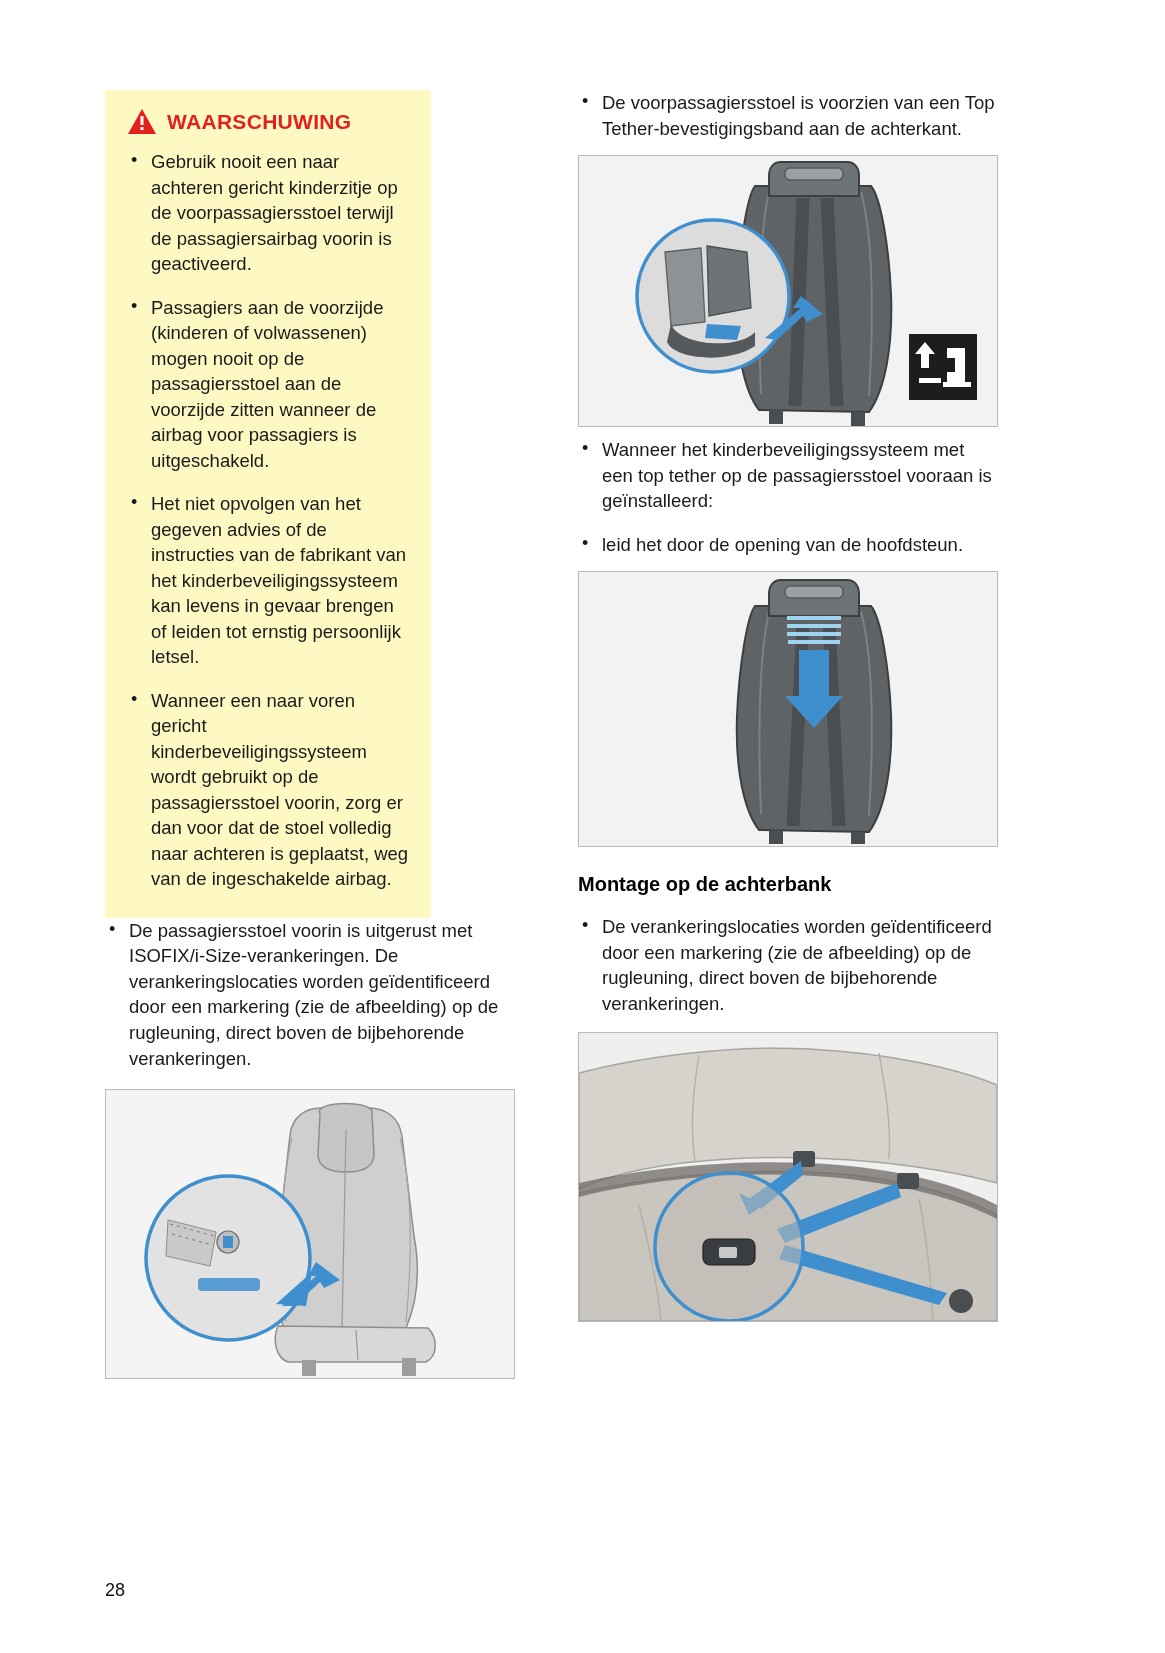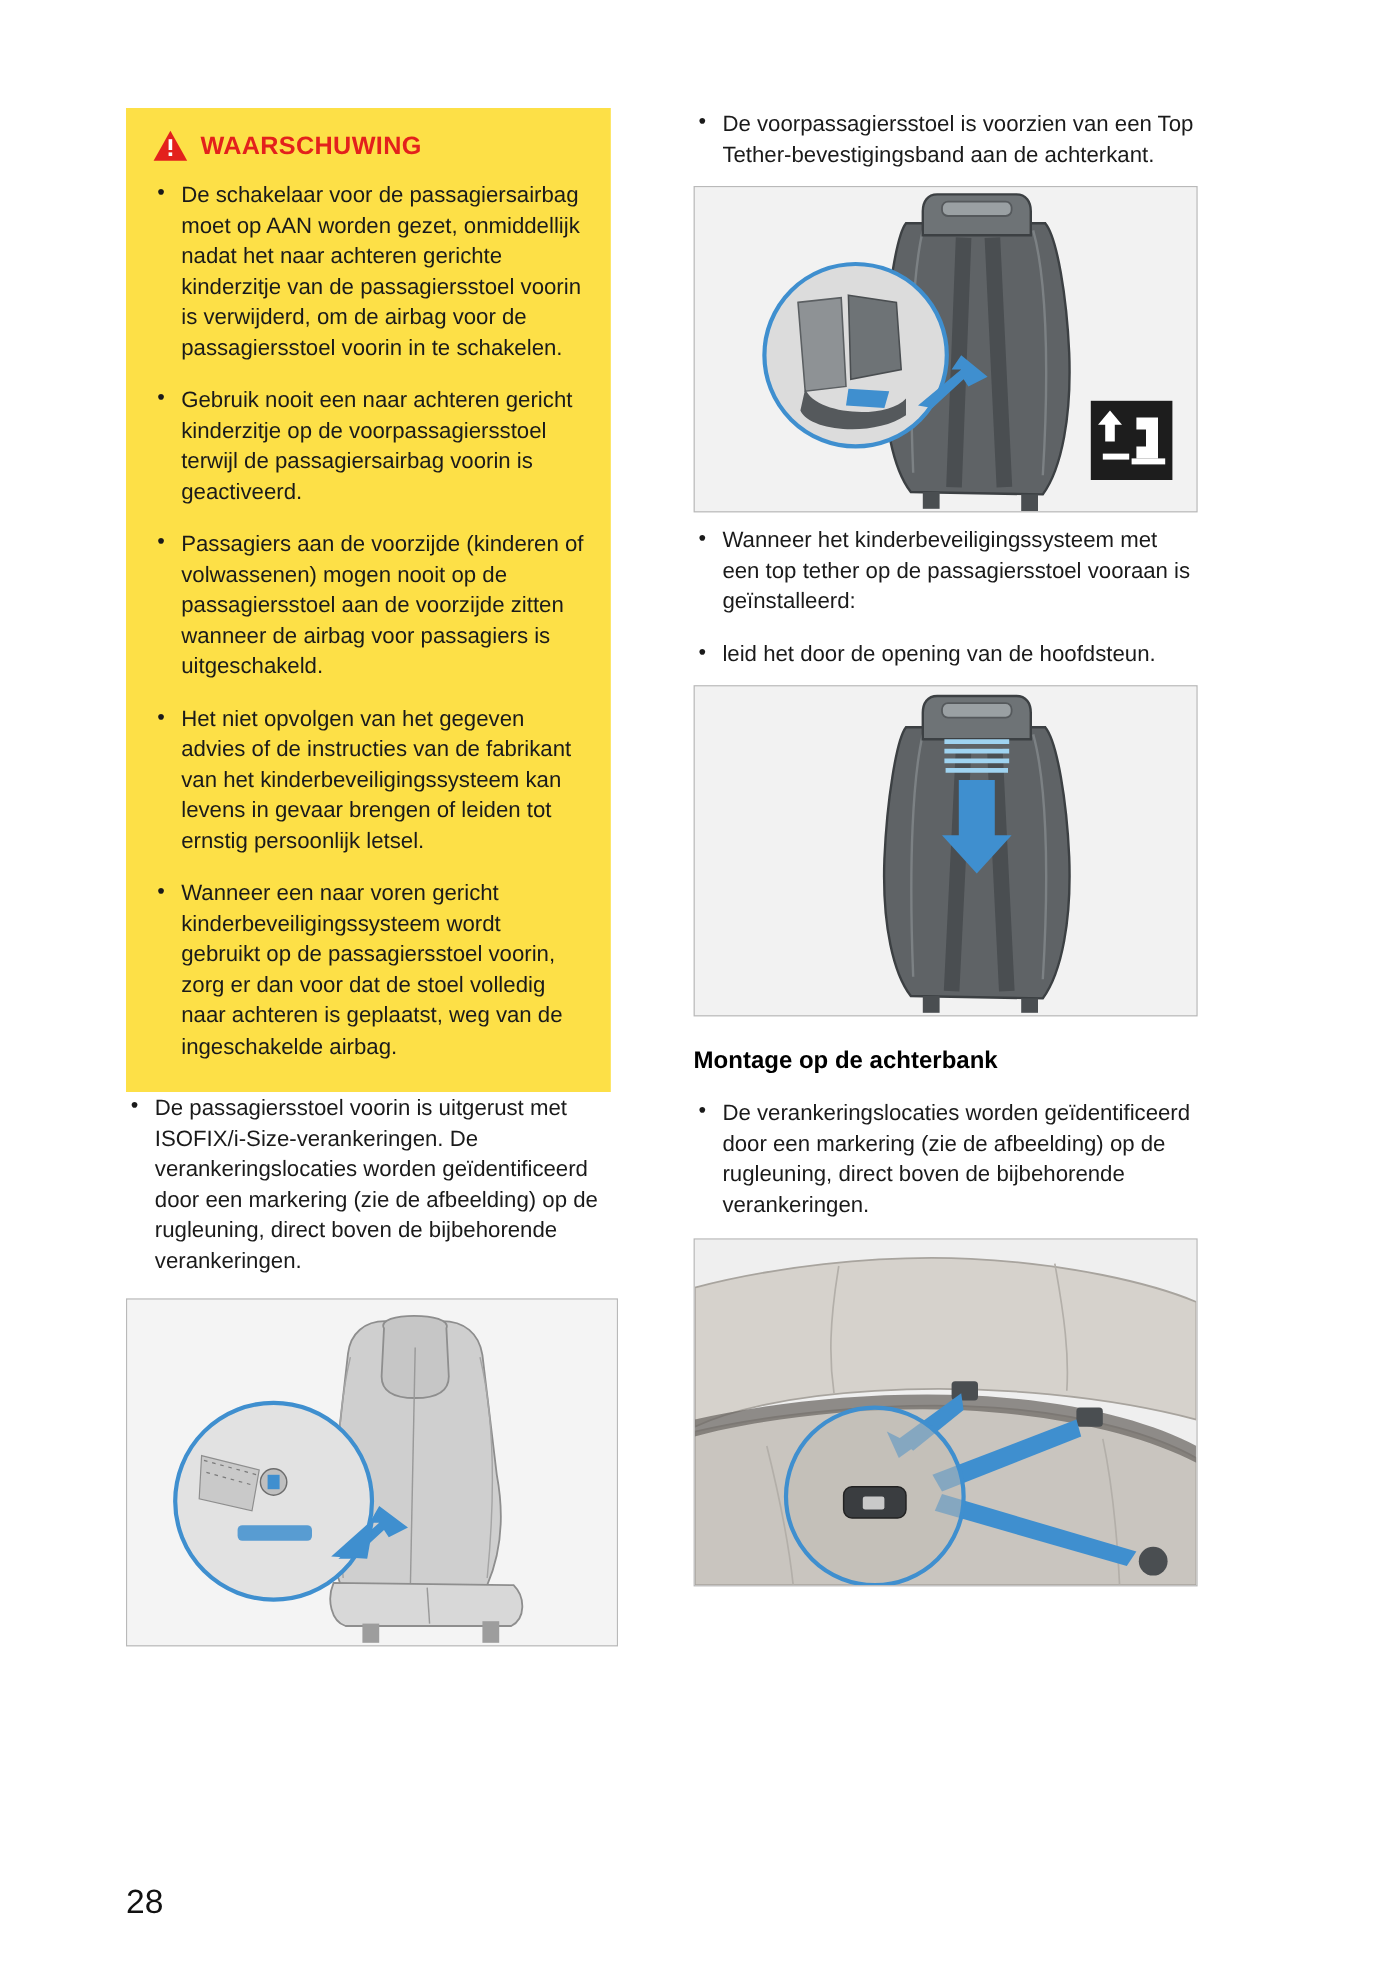--- a/index.html
+++ b/index.html
@@ -25,24 +25,24 @@
   .col {
     position: absolute;
     top: 90px;
     width: 420px;
   }
   .col-left { left: 105px; }
   .col-right { left: 578px; width: 420px; }
 
   
   .warning-box {
-    background: #fde047;
+    background: #fef9c3;
     padding: 18px 22px 26px 22px;
     box-sizing: border-box;
-    width: 404px;
+    width: 326px;
   }
   .warning-head {
     display: flex;
     align-items: center;
     gap: 10px;
     margin-bottom: 14px;
   }
   .warn-triangle {
     width: 30px;
     height: 27px;
@@ -93,21 +93,21 @@
   }
   .fig-caption-h {
     font-weight: bold;
     font-size: 20px;
     margin: 26px 0 18px 0;
   }
   .page-num {
     position: absolute;
     left: 105px;
     bottom: 52px;
-    font-size: 28px;
+    font-size: 18px;
     color: #111;
   }
   svg { display: block; }
 </style>
 </head>
 <body>
 
 <div class="page">
 
   <div class="col col-left">
@@ -117,21 +117,20 @@
         <span class="warn-triangle">
           <svg width="30" height="27" viewBox="0 0 30 27">
             <polygon points="15,1 29,26 1,26" fill="#e3211c"></polygon>
             <rect x="13.5" y="8" width="3" height="9" fill="#ffffff"></rect>
             <rect x="13.5" y="19" width="3" height="3" fill="#ffffff"></rect>
           </svg>
         </span>
         <span class="warning-title">WAARSCHUWING</span>
       </div>
       <ul class="bullets">
-        <li>De schakelaar voor de passagiersairbag moet op AAN worden gezet, onmiddellijk nadat het naar achteren gerichte kinderzitje van de passagiersstoel voorin is verwijderd, om de airbag voor de passagiersstoel voorin in te schakelen.</li>
         <li>Gebruik nooit een naar achteren gericht kinderzitje op de voorpassagiersstoel terwijl de passagiersairbag voorin is geactiveerd.</li>
         <li>Passagiers aan de voorzijde (kinderen of volwassenen) mogen nooit op de passagiersstoel aan de voorzijde zitten wanneer de airbag voor passagiers is uitgeschakeld.</li>
         <li>Het niet opvolgen van het gegeven advies of de instructies van de fabrikant van het kinderbeveiligingssysteem kan levens in gevaar brengen of leiden tot ernstig persoonlijk letsel.</li>
         <li>Wanneer een naar voren gericht kinderbeveiligingssysteem wordt gebruikt op de passagiersstoel voorin, zorg er dan voor dat de stoel volledig naar achteren is geplaatst, weg van de ingeschakelde airbag.</li>
       </ul>
     </div>
 
     <ul class="bullets outside-list">
       <li>De passagiersstoel voorin is uitgerust met ISOFIX/i-Size-verankeringen. De verankeringslocaties worden geïdentificeerd door een markering (zie de afbeelding) op de rugleuning, direct boven de bijbehorende verankeringen.</li>
     </ul>

